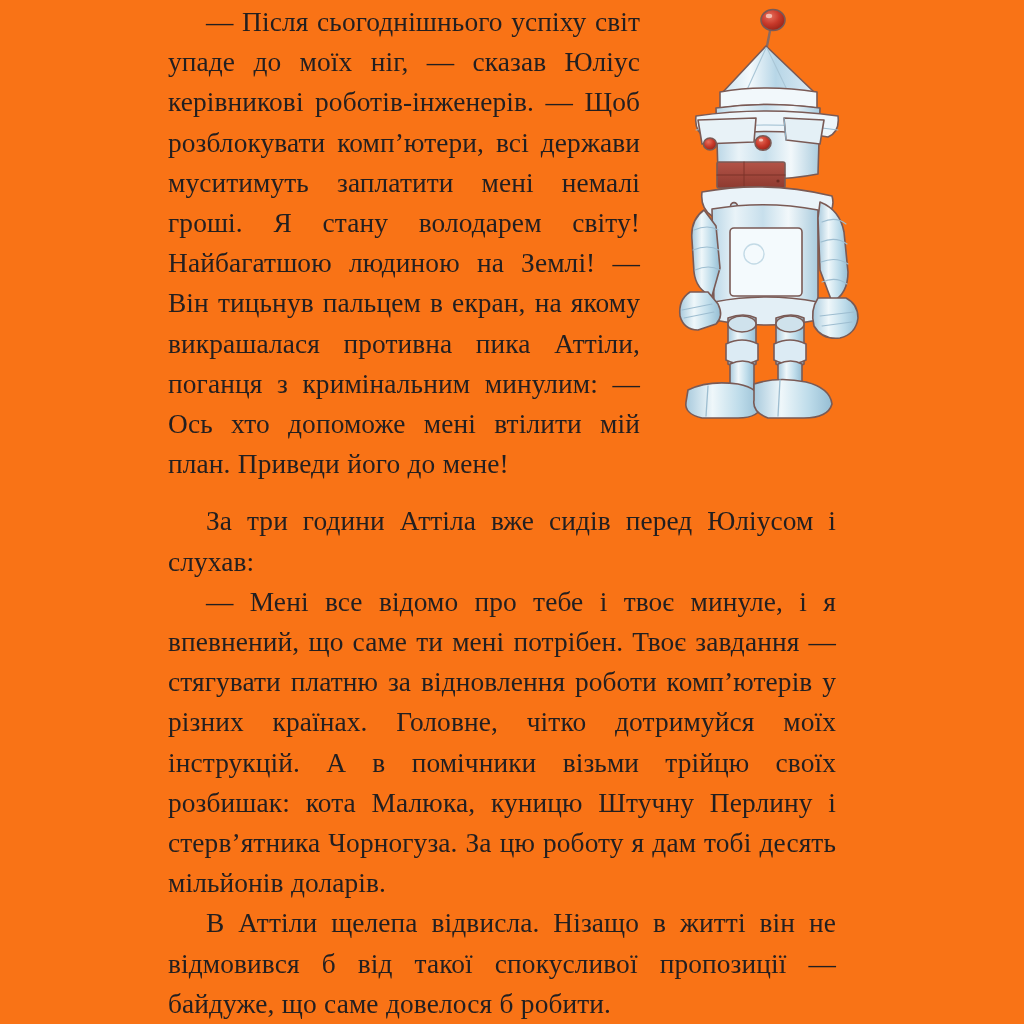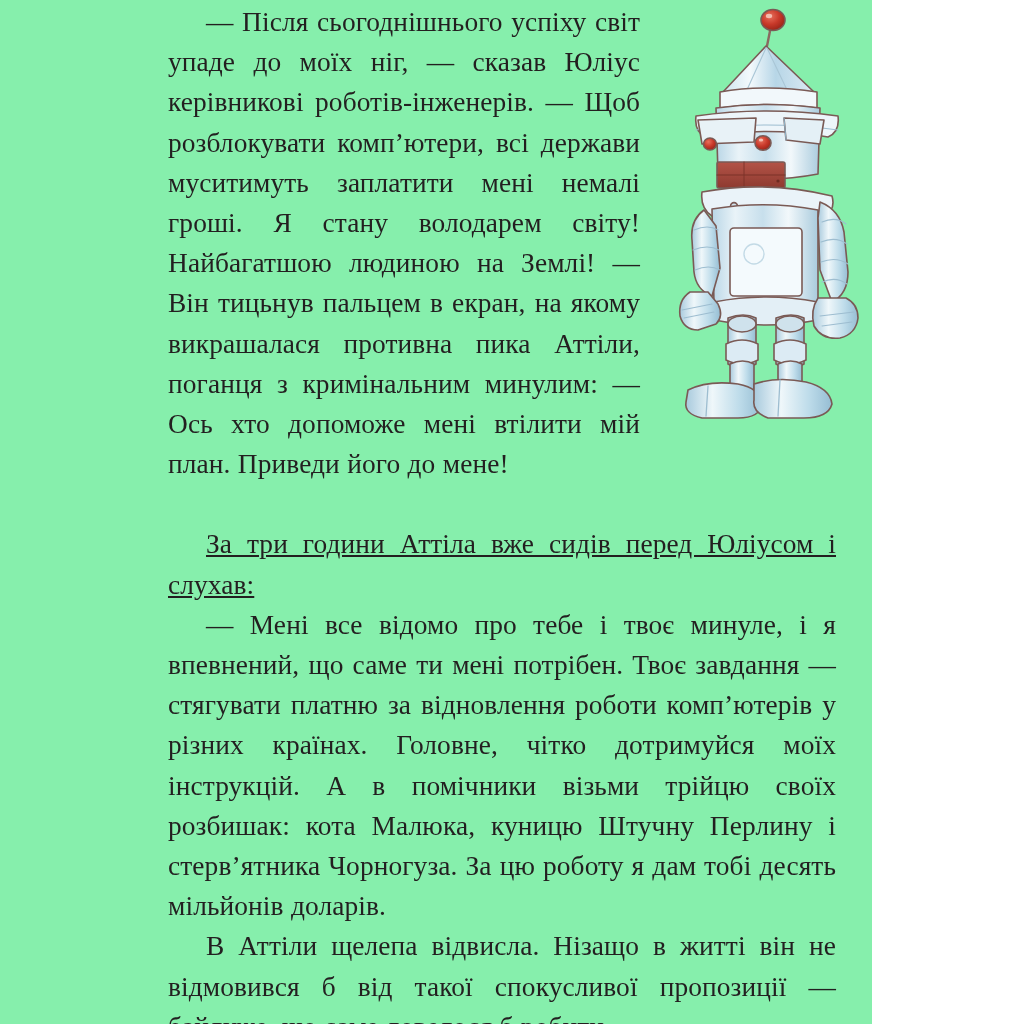--- a/index.html
+++ b/index.html
@@ -10,23 +10,23 @@
   body {
     width: 1024px;
     height: 1024px;
     overflow: hidden;
     font-family: "Liberation Serif", "DejaVu Serif", serif;
     color: #231f20;
   }
 
   .page {
     position: relative;
-    width: 872px;
+    width: 1024px;
     height: 1024px;
-    background: #86efac;
+    background: #f97316;
   }
 
   
   .illustration {
     position: absolute;
     left: 668px;
     top: 4px;
     width: 200px;
     height: 418px;
     z-index: 2;
@@ -55,21 +55,21 @@
     margin: 0;
     font-size: 27.4px;
     line-height: 40.2px;
     text-align: justify;
     text-justify: inter-word;
     letter-spacing: 0.1px;
     word-spacing: 0.4px;
     hyphens: manual;
   }
   p.indent { text-indent: 38px; }
-  p.gap-before { margin-top: 40px; text-decoration: underline; }
+  p.gap-before { margin-top: 17px; }
 
   
   .para-wrap { }
   .para-wrap::after { content: ""; display: block; clear: both; }
 </style>
 </head>
 <body>
 
 <div class="page">
 

